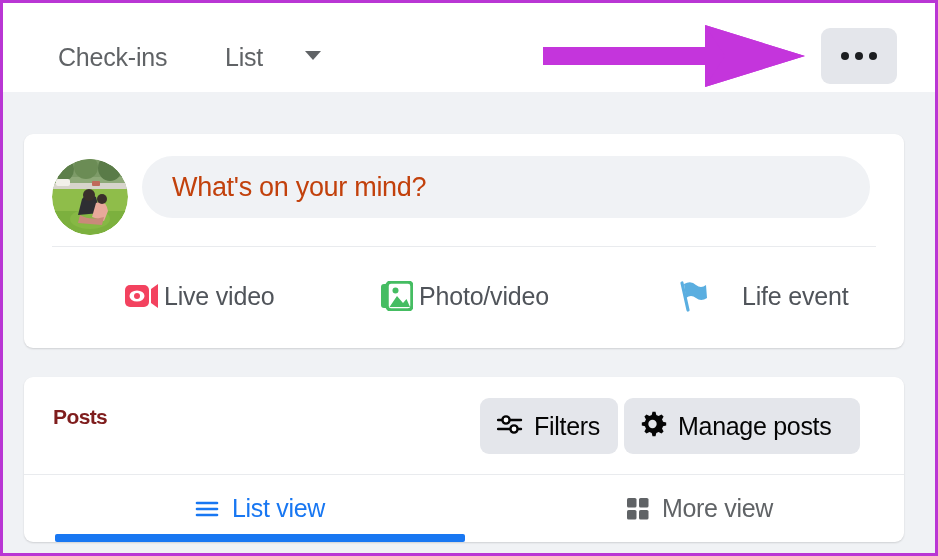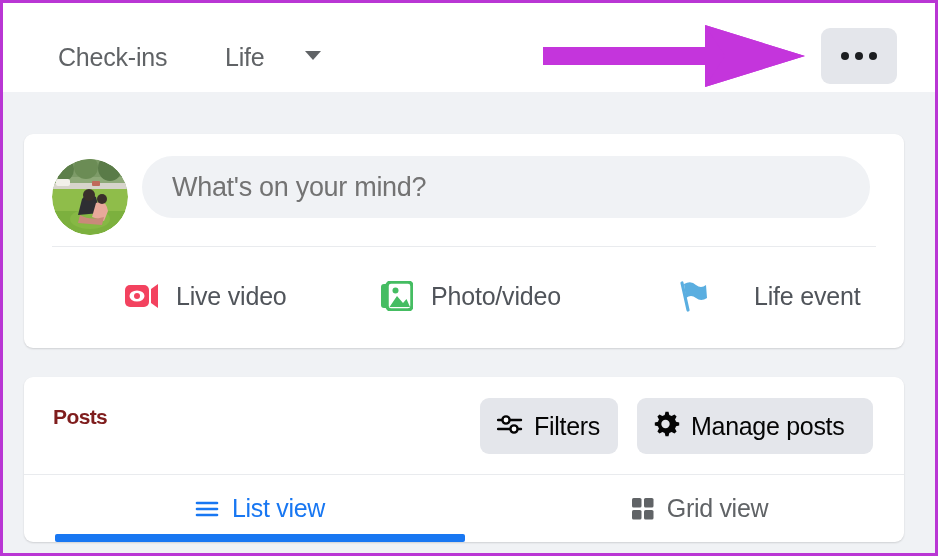--- a/index.html
+++ b/index.html
@@ -97,21 +97,21 @@
     left: 118px; top: 22px;
     width: 728px; height: 62px;
     background: #f0f2f5;
     border-radius: 31px;
     display: flex;
     align-items: center;
     padding-left: 30px;
   }
   #composer-placeholder {
     font-size: 27px;
-    color: #737373;
+    color: #c2410c;
     letter-spacing: -0.3px;
   }
 
   #composer-divider {
     position: absolute;
     left: 28px; top: 112px;
     width: 824px; height: 1px;
     background: #e9ebee;
   }
 
@@ -131,21 +131,21 @@
     display: flex;
     align-items: center;
     justify-content: center;
     width: 40px; height: 40px;
     flex: none;
   }
   .composer-action .ca-label {
     font-size: 25px;
     color: #50545a;
     letter-spacing: -0.2px;
-    margin-left: 14px;
+    margin-left: 2px;
     white-space: nowrap;
   }
   #action-live  { position: absolute; left: 70px; }
   #action-photo { position: absolute; left: 325px; }
   #action-event { position: absolute; left: 620px; gap: 28px; }
 
   
   #posts-card {
     position: absolute;
     left: 21px; top: 374px;
@@ -181,21 +181,21 @@
     padding: 4px 17px;
     gap: 11px;
   }
   .pill-button .pb-label {
     font-size: 25px;
     color: #050505;
     letter-spacing: -0.3px;
     white-space: nowrap;
   }
   #filters-button      { left: 456px; top: 21px; width: 138px; }
-  #manage-posts-button { left: 613px; top: 21px; width: 236px; }
+  #manage-posts-button { left: 600px; top: 21px; width: 236px; }
 
   #posts-header-divider {
     position: absolute;
     left: 0; top: 97px;
     width: 880px; height: 1px;
     background: #e9ebee;
   }
 
   
   #view-tabs {
@@ -233,21 +233,21 @@
 </style>
 </head>
 <body>
 
 <div id="screen">
 
   <div id="topnav">
 
     <div class="nav-link" id="nav-checkins">Check-ins</div>
 
-    <div class="nav-link" id="nav-more">Life</div>
+    <div class="nav-link" id="nav-more">List</div>
 
     <div id="nav-more-caret"></div>
 
     <div id="dots-button">
       <span class="dot"></span>
       <span class="dot"></span>
       <span class="dot"></span>
     </div>
 
     <svg id="arrow-annotation" viewBox="0 0 270 70">
@@ -379,19 +379,19 @@
 
       <div class="view-tab inactive">
         <span class="vt-icon">
           <svg viewBox="0 0 22 22" width="22" height="22">
             <rect x="0" y="0" width="9.5" height="9.5" rx="1.6" fill="#606366"></rect>
             <rect x="12" y="0" width="9.5" height="9.5" rx="1.6" fill="#606366"></rect>
             <rect x="0" y="12" width="9.5" height="9.5" rx="1.6" fill="#606366"></rect>
             <rect x="12" y="12" width="9.5" height="9.5" rx="1.6" fill="#606366"></rect>
           </svg>
         </span>
-        <span class="vt-label">Grid view</span>
+        <span class="vt-label">More view</span>
       </div>
 
     </div>
   </div>
 
 </div>
 
 </body></html>

